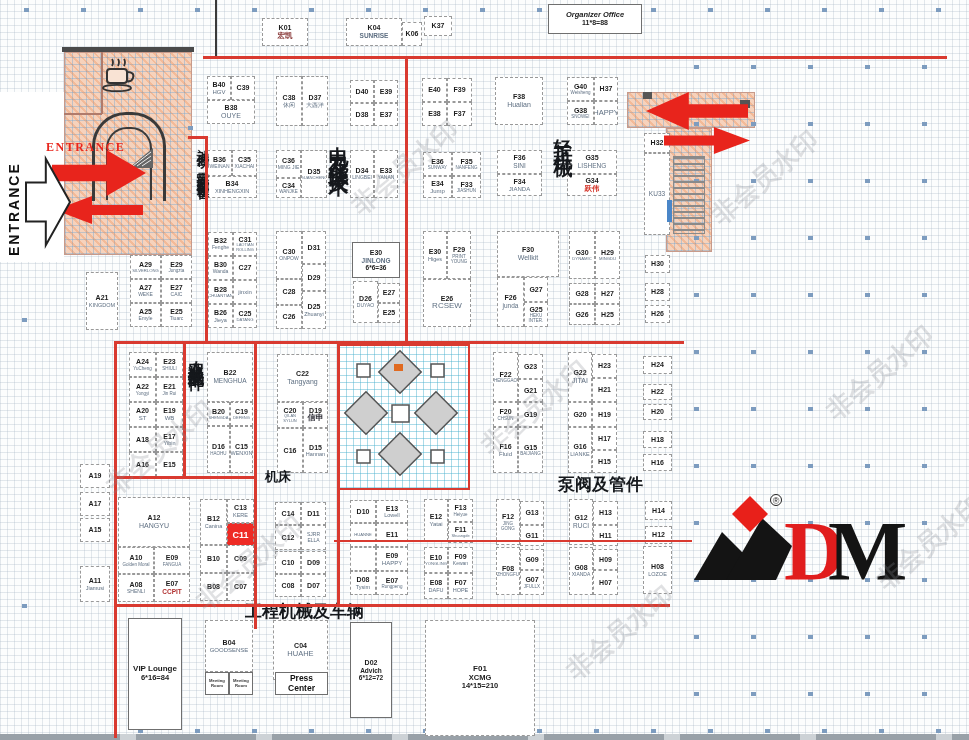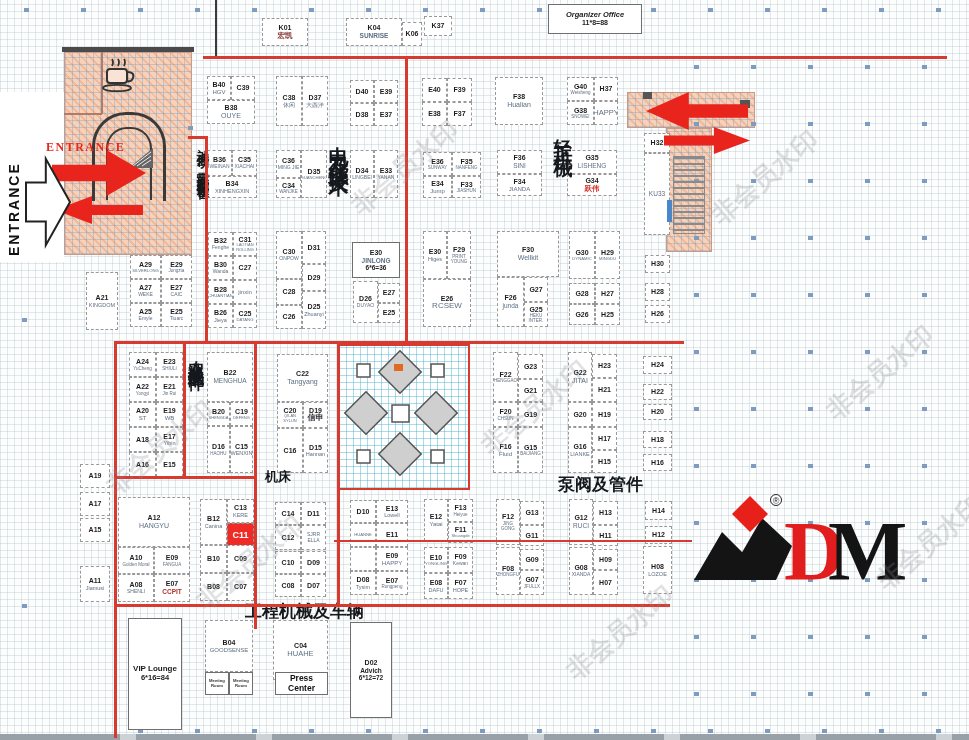--- a/index.html
+++ b/index.html
@@ -758,20 +758,25 @@
       <span class="c">C04</span>
       <span class="n" style="font-size: 7.5px;">HUAHE</span>
     </div>
     <div class="booth solid" style="left: 275px; top: 672px; width: 53px; height: 23px;">
       <span class="n b" style="font-size: 8.5px; color: rgb(17, 17, 17);">Press Center</span>
     </div>
     <div class="booth solid" style="left: 350px; top: 622px; width: 42px; height: 96px;">
       <span class="c">D02</span>
       <span class="n b" style="font-size: 6.5px; color: rgb(34, 34, 34);">Advich</span>
       <span class="n b" style="font-size: 6.5px; color: rgb(34, 34, 34);">6*12=72</span>
+    </div>
+    <div class="booth" style="left: 425px; top: 620px; width: 110px; height: 116px;">
+      <span class="c" style="font-size: 8px;">F01</span>
+      <span class="n b" style="font-size: 7.5px; color: rgb(34, 34, 34);">XCMG</span>
+      <span class="n b" style="font-size: 7.5px; color: rgb(34, 34, 34);">14*15=210</span>
     </div>
     <div class="slabel vert" style="left: 194px; top: 140px; font-size: 12.5px; letter-spacing: 2px;">动力传动、零部件及制造设备</div>
     <div class="slabel vert" style="left: 326px; top: 131px; font-size: 20px; letter-spacing: 5px;">电力及能源技术</div>
     <div class="slabel vert" style="left: 550px; top: 124px; font-size: 19px; letter-spacing: 6px;">轻工机械</div>
     <div class="slabel vert" style="left: 185px; top: 347px; font-size: 16px; letter-spacing: 2.5px;">农业机械及配件</div>
     <div class="slabel" style="left: 265px; top: 468px; font-size: 13px;">机床</div>
     <div class="slabel" style="left: 558px; top: 473px; font-size: 17px;">泵阀及管件</div>
     <div class="slabel" style="left: 245px; top: 600px; font-size: 17px;">工程机械及车辆</div>
     <div class="slabel" style="left: 46px; top: 140px; font-size: 12px; letter-spacing: 1.5px; color: rgb(232, 39, 30);">ENTRANCE</div>
     <div class="rl" style="left: 203px; top: 56px; width: 744px; height: 2.5px;"></div>

